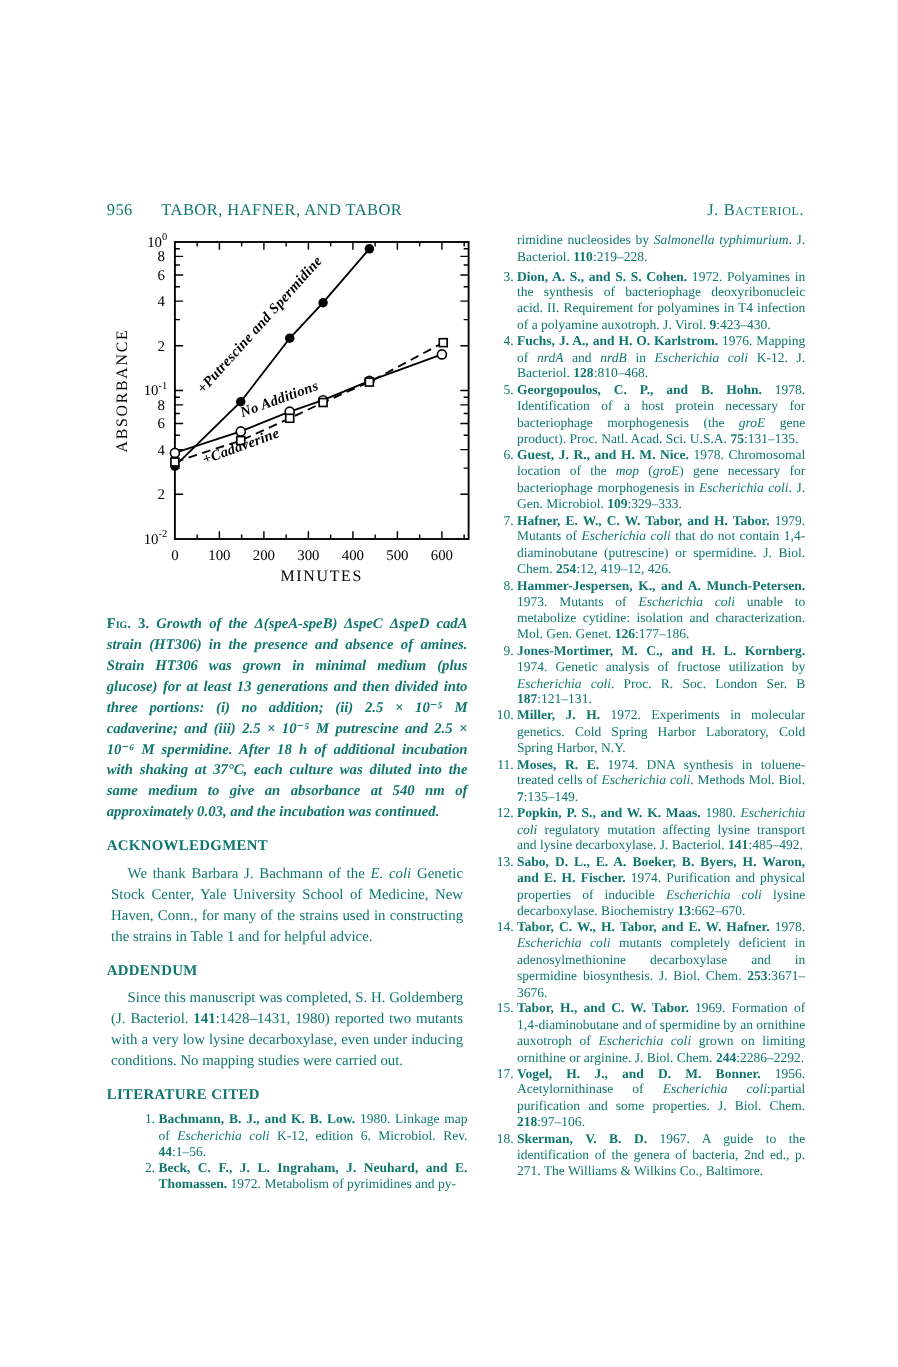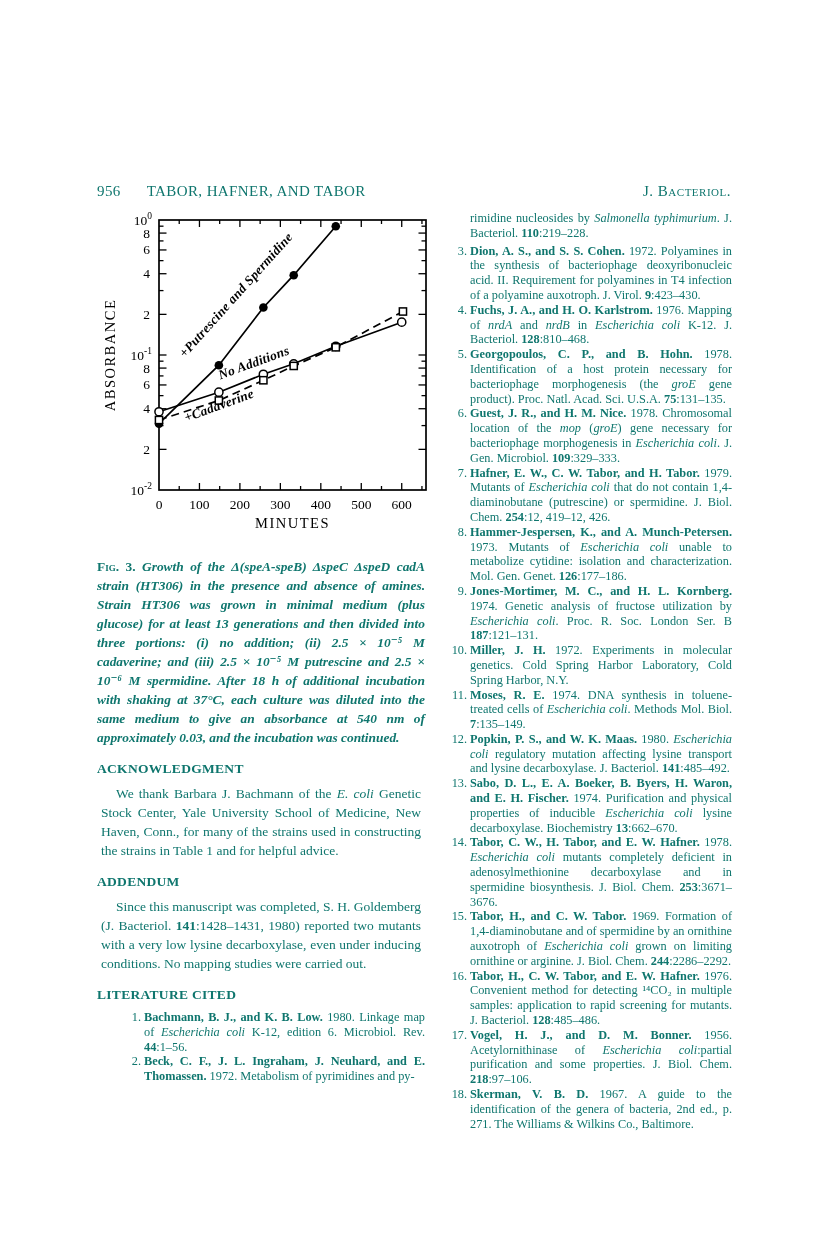--- a/index.html
+++ b/index.html
@@ -175,19 +175,18 @@
         <div class="ref"><span class="ref-num">6.</span><span class="seg-b">Guest, J. R., and H. M. Nice.</span><span> 1978. Chromosomal location of the </span><span class="seg-i">mop</span><span> (</span><span class="seg-i">groE</span><span>) gene necessary for bacteriophage morphogenesis in </span><span class="seg-i">Escherichia coli</span><span>. J. Gen. Microbiol. </span><span class="seg-b">109</span><span>:329–333.</span></div>
         <div class="ref"><span class="ref-num">7.</span><span class="seg-b">Hafner, E. W., C. W. Tabor, and H. Tabor.</span><span> 1979. Mutants of </span><span class="seg-i">Escherichia coli</span><span> that do not contain 1,4-diaminobutane (putrescine) or spermidine. J. Biol. Chem. </span><span class="seg-b">254</span><span>:12, 419–12, 426.</span></div>
         <div class="ref"><span class="ref-num">8.</span><span class="seg-b">Hammer-Jespersen, K., and A. Munch-Petersen.</span><span> 1973. Mutants of </span><span class="seg-i">Escherichia coli</span><span> unable to metabolize cytidine: isolation and characterization. Mol. Gen. Genet. </span><span class="seg-b">126</span><span>:177–186.</span></div>
         <div class="ref"><span class="ref-num">9.</span><span class="seg-b">Jones-Mortimer, M. C., and H. L. Kornberg.</span><span> 1974. Genetic analysis of fructose utilization by </span><span class="seg-i">Escherichia coli</span><span>. Proc. R. Soc. London Ser. B </span><span class="seg-b">187</span><span>:121–131.</span></div>
         <div class="ref"><span class="ref-num">10.</span><span class="seg-b">Miller, J. H.</span><span> 1972. Experiments in molecular genetics. Cold Spring Harbor Laboratory, Cold Spring Harbor, N.Y.</span></div>
         <div class="ref"><span class="ref-num">11.</span><span class="seg-b">Moses, R. E.</span><span> 1974. DNA synthesis in toluene-treated cells of </span><span class="seg-i">Escherichia coli</span><span>. Methods Mol. Biol. </span><span class="seg-b">7</span><span>:135–149.</span></div>
         <div class="ref"><span class="ref-num">12.</span><span class="seg-b">Popkin, P. S., and W. K. Maas.</span><span> 1980. </span><span class="seg-i">Escherichia coli</span><span> regulatory mutation affecting lysine transport and lysine decarboxylase. J. Bacteriol. </span><span class="seg-b">141</span><span>:485–492.</span></div>
         <div class="ref"><span class="ref-num">13.</span><span class="seg-b">Sabo, D. L., E. A. Boeker, B. Byers, H. Waron, and E. H. Fischer.</span><span> 1974. Purification and physical properties of inducible </span><span class="seg-i">Escherichia coli</span><span> lysine decarboxylase. Biochemistry </span><span class="seg-b">13</span><span>:662–670.</span></div>
         <div class="ref"><span class="ref-num">14.</span><span class="seg-b">Tabor, C. W., H. Tabor, and E. W. Hafner.</span><span> 1978. </span><span class="seg-i">Escherichia coli</span><span> mutants completely deficient in adenosylmethionine decarboxylase and in spermidine biosynthesis. J. Biol. Chem. </span><span class="seg-b">253</span><span>:3671–3676.</span></div>
         <div class="ref"><span class="ref-num">15.</span><span class="seg-b">Tabor, H., and C. W. Tabor.</span><span> 1969. Formation of 1,4-diaminobutane and of spermidine by an ornithine auxotroph of </span><span class="seg-i">Escherichia coli</span><span> grown on limiting ornithine or arginine. J. Biol. Chem. </span><span class="seg-b">244</span><span>:2286–2292.</span></div>
-        <div class="ref"><span class="ref-num">16.</span><span class="seg-b">Tabor, H., C. W. Tabor, and E. W. Hafner.</span><span> 1976. Convenient method for detecting ¹⁴CO₂ in multiple samples: application to rapid screening for mutants. J. Bacteriol. </span><span class="seg-b">128</span><span>:485–486.</span></div>
         <div class="ref"><span class="ref-num">17.</span><span class="seg-b">Vogel, H. J., and D. M. Bonner.</span><span> 1956. Acetylornithinase of </span><span class="seg-i">Escherichia coli</span><span>:partial purification and some properties. J. Biol. Chem. </span><span class="seg-b">218</span><span>:97–106.</span></div>
         <div class="ref"><span class="ref-num">18.</span><span class="seg-b">Skerman, V. B. D.</span><span> 1967. A guide to the identification of the genera of bacteria, 2nd ed., p. 271. The Williams &amp; Wilkins Co., Baltimore.</span></div>
       </div>
   </div>
 
 </div>
 
 </body></html>

